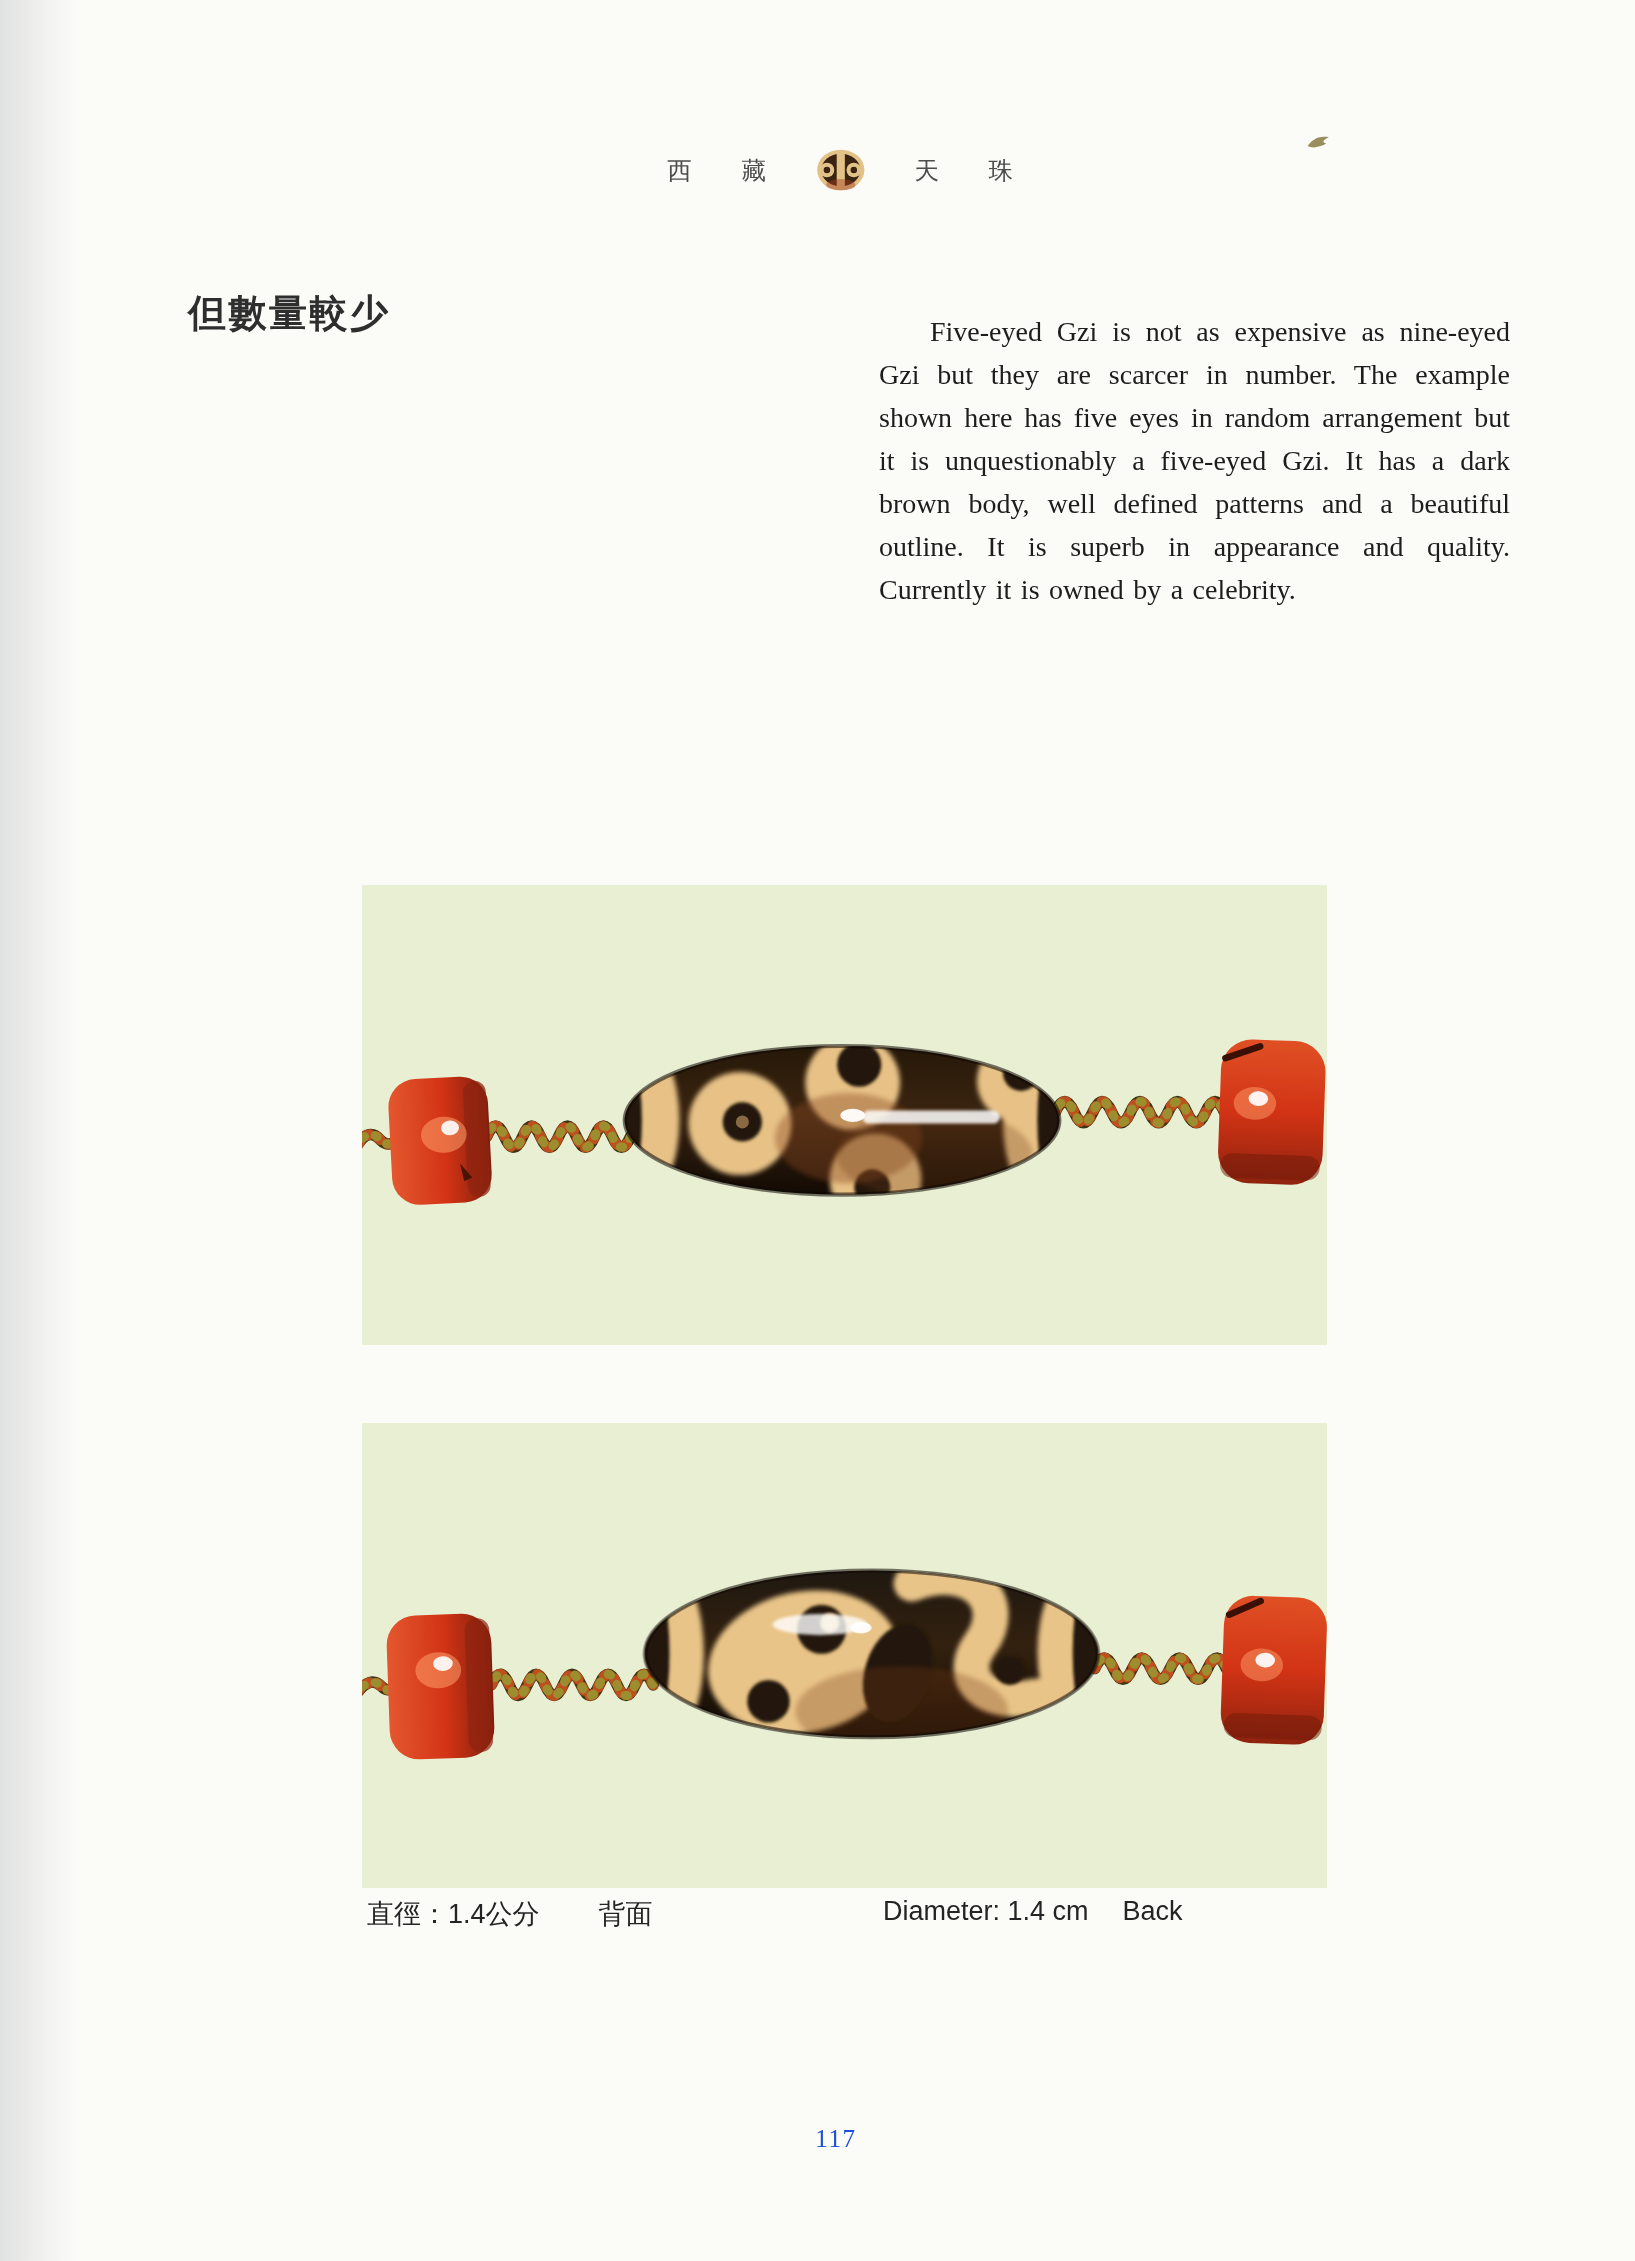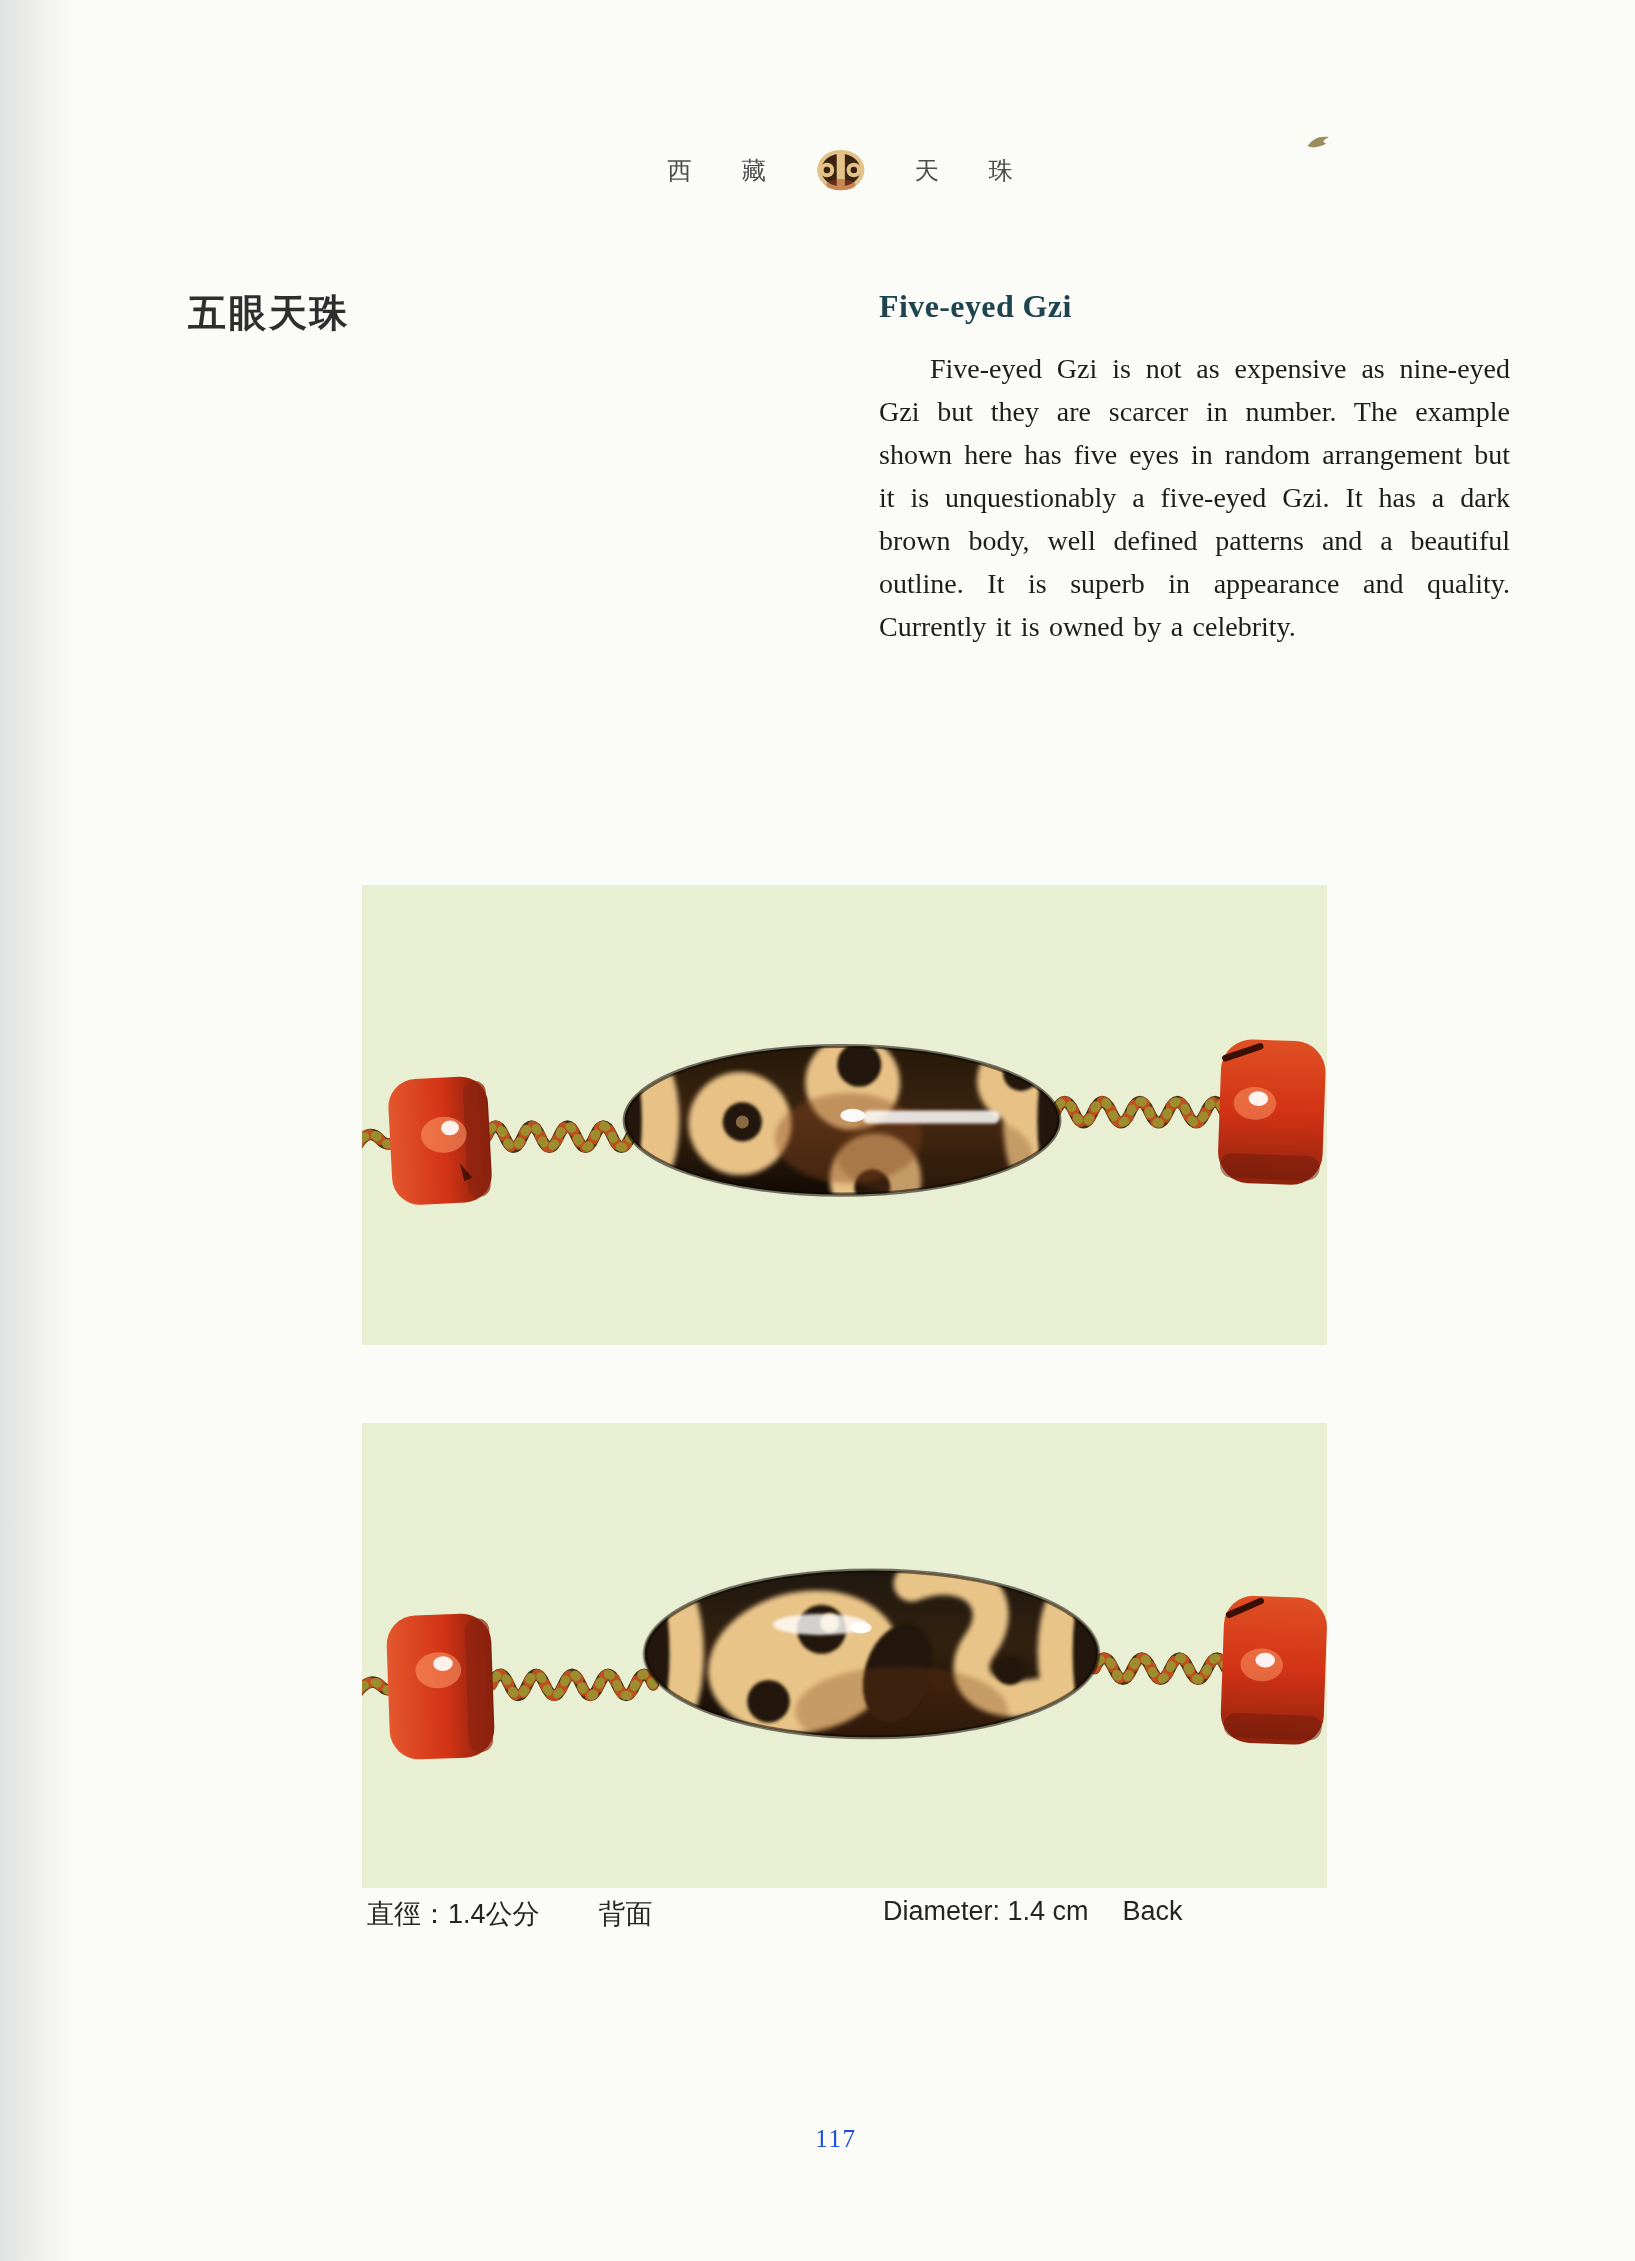--- a/index.html
+++ b/index.html
@@ -84,25 +84,24 @@
     <span>珠</span>
   </div>
 
   <span class="ink-mark">
     <svg width="28" height="19.6" viewBox="0 0 34 24">
       <path d="M3,16 C9,7 18,3 29,5 C22,9 20,11 26,13 C17,18 9,19 3,16 Z" fill="#8a7a42" opacity="0.85"></path>
     </svg>
   </span>
 
   <div class="cn-col">
-    <div class="cn-title">五眼天珠</div>
+    <div class="cn-title">但數量較少</div>
   </div>
 
   <div class="en-col">
-    <div class="en-title">Five-eyed Gzi</div>
     <p class="en-para">Five-eyed Gzi is not as expensive as nine-eyed Gzi but they are scarcer in number. The example shown here has five eyes in random arrangement but it is unquestionably a five-eyed Gzi. It has a dark brown body, well defined patterns and a beautiful outline. It is superb in appearance and quality. Currently it is owned by a celebrity.</p>
   </div>
 
   <div class="figure fig-front">
     <svg width="965" height="460" viewBox="0 0 1180 563">
       <defs>
         <linearGradient id="f1-body" x1="0" y1="0" x2="0" y2="1">
           <stop offset="0" stop-color="#261808"></stop>
           <stop offset="0.45" stop-color="#3a2410"></stop>
           <stop offset="1" stop-color="#120a04"></stop>

